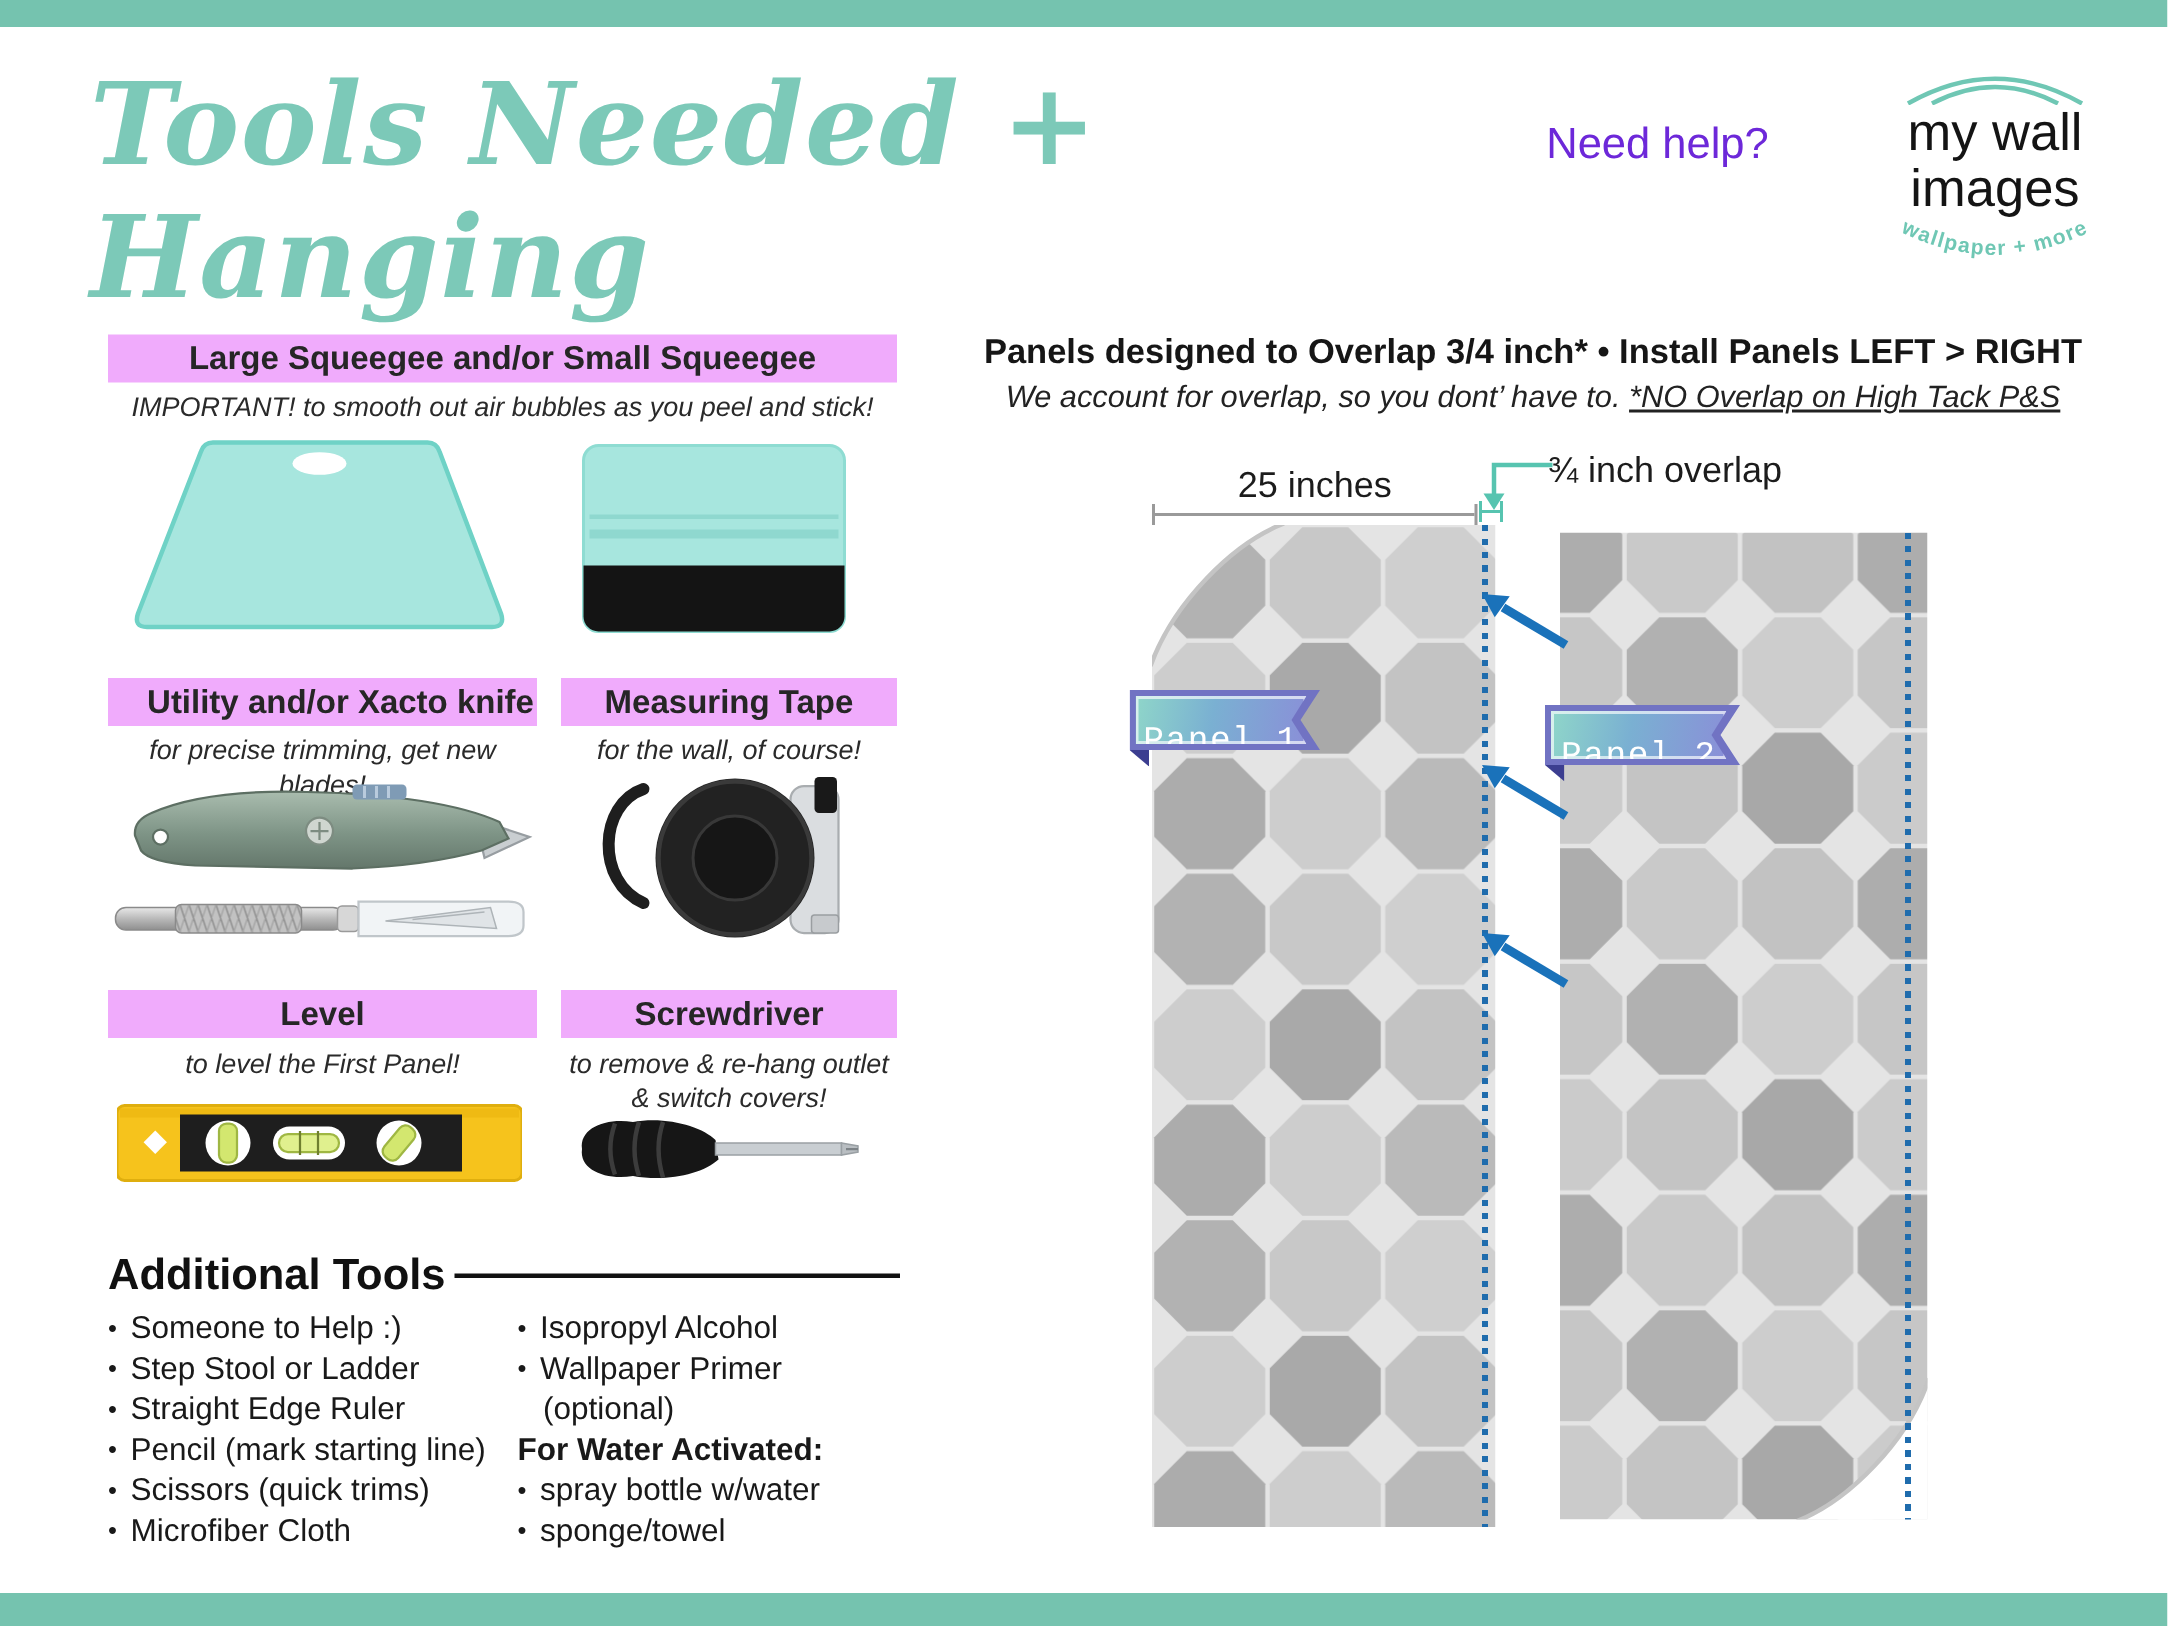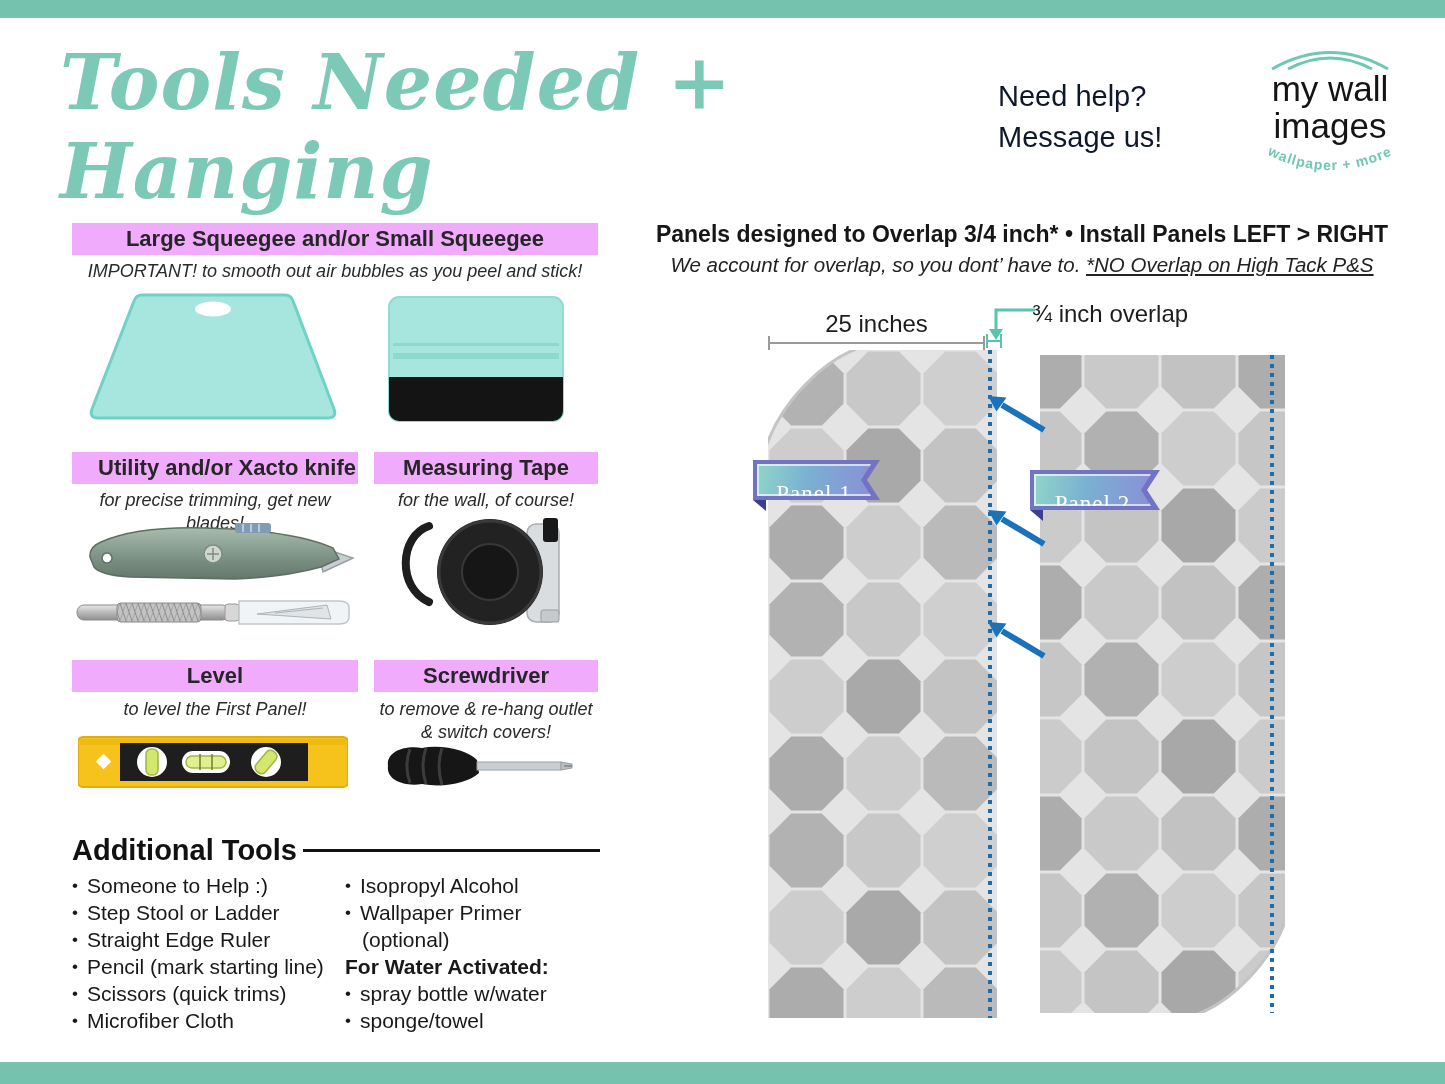--- a/index.html
+++ b/index.html
@@ -13,22 +13,22 @@
   #top-bar { top:0; height:18px; }
   #bottom-bar { top:1062px; height:22px; }
 
   
   #script-title {
     left:60px; top:48px; width:890px; height:158px;
     font-family:"DejaVu Serif", serif; font-style:italic; font-weight:bold;
     font-size:76px; color:#7cc9b8; letter-spacing:1px;
     display:flex; align-items:center;
   }
-  #help-text { left:998px; top:76px; width:214px; text-align:left;
-    font-size:29px; color:#0f172a; line-height:41px; }
+  #help-text { left:998px; top:76px; width:214px; text-align:center;
+    font-size:29px; color:#6d28d9; line-height:41px; }
   #logo { left:1244px; top:46px; width:172px; text-align:center; }
   #logo .logo-line { font-size:35px; color:#141414; line-height:37px; letter-spacing:0px; }
   #logo svg { display:block; margin:0 auto; }
 
   
   .bar { background:#f0abfc; height:32px; line-height:32px; text-align:center;
     font-weight:bold; font-size:22px; color:#262626; }
   .caption { font-style:italic; font-size:18px; color:#2a2a2a; text-align:center; line-height:23px; }
 
   
@@ -65,37 +65,36 @@
 
   
   .ribbon { position:absolute; height:40px; }
   .ribbon .outer { position:absolute; inset:0; background:#7173c3;
     clip-path:polygon(0 0, 100% 0, calc(100% - 13px) 50%, 100% 100%, 0 100%); }
   .ribbon .inner { position:absolute; left:4px; top:4px; right:9px; bottom:4px;
     background:linear-gradient(100deg, #8fd6c9 0%, #7ab0d2 45%, #8a8fd8 100%);
     clip-path:polygon(0 0, 100% 0, calc(100% - 10px) 50%, 100% 100%, 0 100%);
     box-shadow:inset 0 0 0 2px rgba(255,255,255,0.65);
     display:flex; align-items:center; justify-content:center; }
-  .ribbon .label { font-family:Liberation Serif, serif; color:#fff; font-size:23px; letter-spacing:1px;margin-top:28px; }
+  .ribbon .label { font-family:Liberation Mono, monospace; color:#fff; font-size:23px; letter-spacing:1px;margin-top:28px; }
   .ribbon .fold { position:absolute; left:0; top:100%; width:13px; height:11px;
     background:#3c3e90; clip-path:polygon(0 0, 100% 0, 100% 100%); }
 
   .arrow-svg { position:absolute; width:64px; height:42px; }
 </style>
 </head>
 <body>
 
 <div class="abs teal-bar" id="top-bar"></div>
 <div class="abs teal-bar" id="bottom-bar"></div>
 
 <div class="abs" id="script-title">Tools Needed + Hanging</div>
 
 <div class="abs" id="help-text">
   <div>Need help?</div>
-  <div>Message us!</div>
 </div>
 
 <div class="abs" id="logo">
   <svg width="128" height="24" viewBox="0 0 128 24">
     <path d="M6,23 Q64,-10 122,23" fill="none" stroke="#6fc7b4" stroke-width="3"></path>
     <path d="M22,23 Q64,1 106,23" fill="none" stroke="#6fc7b4" stroke-width="3"></path>
   </svg>
   <div class="logo-line">my wall</div>
   <div class="logo-line">images</div>
   <svg width="160" height="42" viewBox="0 0 160 42">

